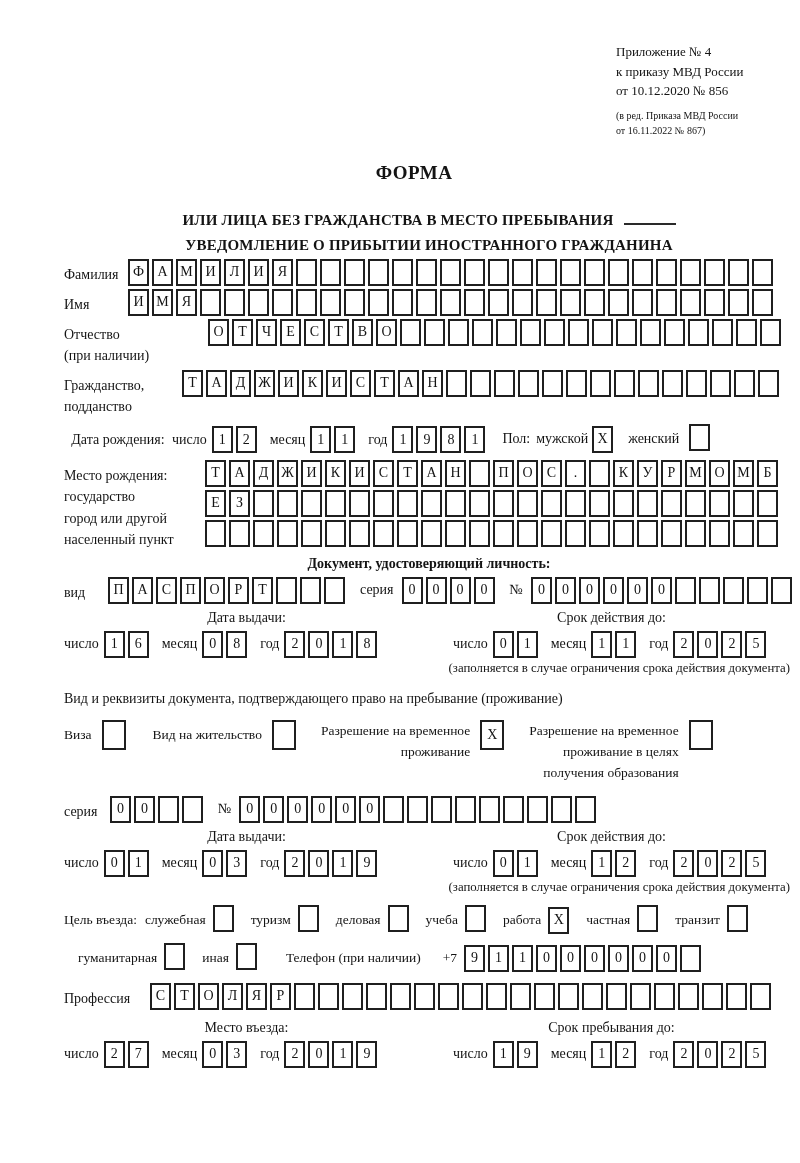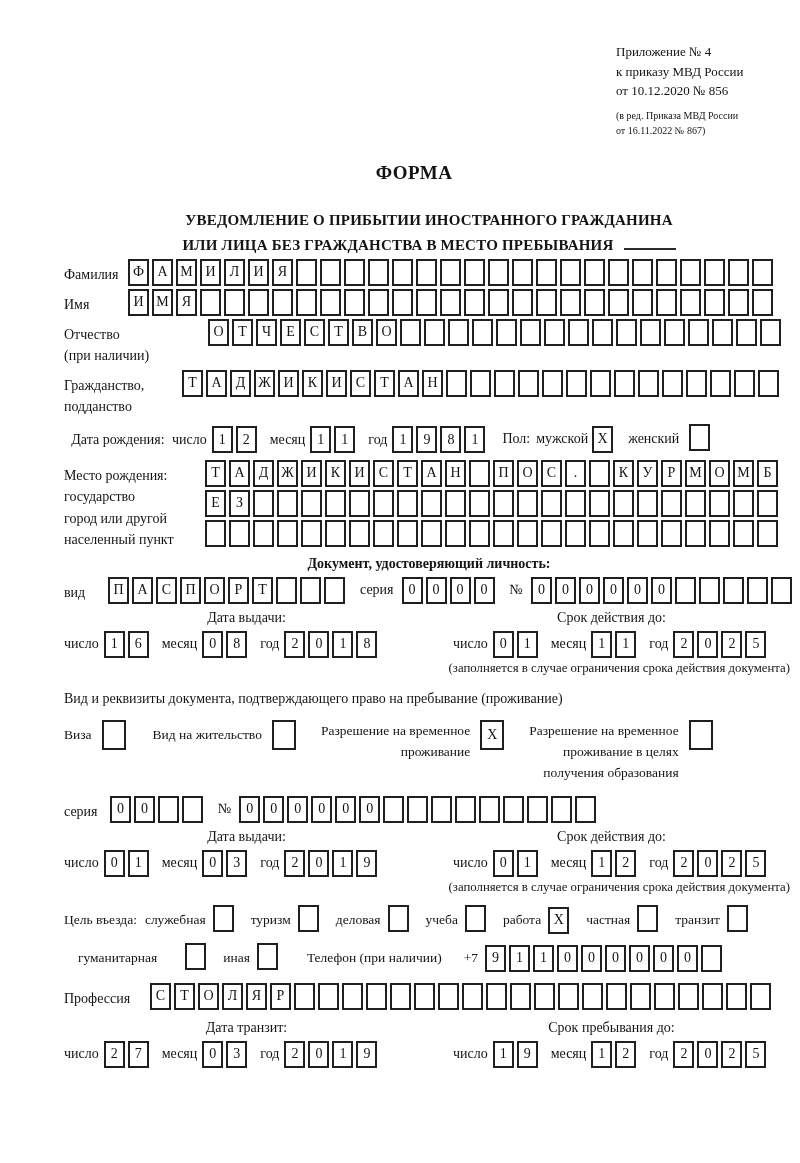--- a/index.html
+++ b/index.html
@@ -51,21 +51,21 @@
   .mlA { margin-left:24px; } .mlB { margin-left:22px; }
 
   
   .purpose { font-size:13.5px; align-items:center; margin-top:8px; }
   .purpose .opt { display:inline-flex; align-items:center; margin-left:14px; }
   .purpose .opt .cell { margin-left:7px; }
   .purpose .plabel { margin-right:2px; }
   .purpose2 { font-size:13.5px; align-items:center; margin-top:7px; }
   .purpose2 .opt { display:inline-flex; align-items:center; margin-left:14px; }
   .purpose2 .opt .cell { margin-left:7px; }
-  .indent60 { margin-left:62px;gap:21px; }
+  .indent60 { margin-left:62px; }
   .phone-lbl { margin-left:26px; }
   .phone-prefix { margin:0 7px 0 22px; }
 
   .prof-row { margin-top:9px; }
 </style>
 </head>
 <body>
 
 <div class="page">
 
@@ -75,24 +75,24 @@
     <div>от 10.12.2020 № 856</div>
     <div class="annex-note">
       <div>(в ред. Приказа МВД России</div>
       <div>от 16.11.2022 № 867)</div>
     </div>
   </div>
 
   <div class="forma">ФОРМА</div>
 
   <div class="title">
-    <div>УВЕДОМЛЕНИЕ О ПРИБЫТИИ ИНОСТРАННОГО ГРАЖДАНИНА</div>
     <div>
       <span>ИЛИ ЛИЦА БЕЗ ГРАЖДАНСТВА В МЕСТО ПРЕБЫВАНИЯ</span><span class="blank-line"></span>
     </div>
+    <div>УВЕДОМЛЕНИЕ О ПРИБЫТИИ ИНОСТРАННОГО ГРАЖДАНИНА</div>
   </div>
 
 
   <div class="row">
     <span class="lbl w64">Фамилия</span>
     <span class="cells">
         <span class="cell">Ф</span>
         <span class="cell">А</span>
         <span class="cell">М</span>
         <span class="cell">И</span>
@@ -578,21 +578,21 @@
         <span class="cell"></span>
         <span class="cell"></span>
         <span class="cell"></span>
         <span class="cell"></span>
         <span class="cell"></span>
       </span>
   </div>
 
   <div class="pair" style="margin-top:8px;">
     <div class="col">
-      <div class="pair-title">Дата транзит:</div>
+      <div class="pair-title">Место въезда:</div>
       <span class="dg">
           <span class="dg-lbl">число</span>
           <span class="cell">2</span>
           <span class="cell">7</span>
           <span class="dg-lbl">месяц</span>
           <span class="cell">0</span>
           <span class="cell">3</span>
           <span class="dg-lbl">год</span>
           <span class="cell">2</span>
           <span class="cell">0</span>

